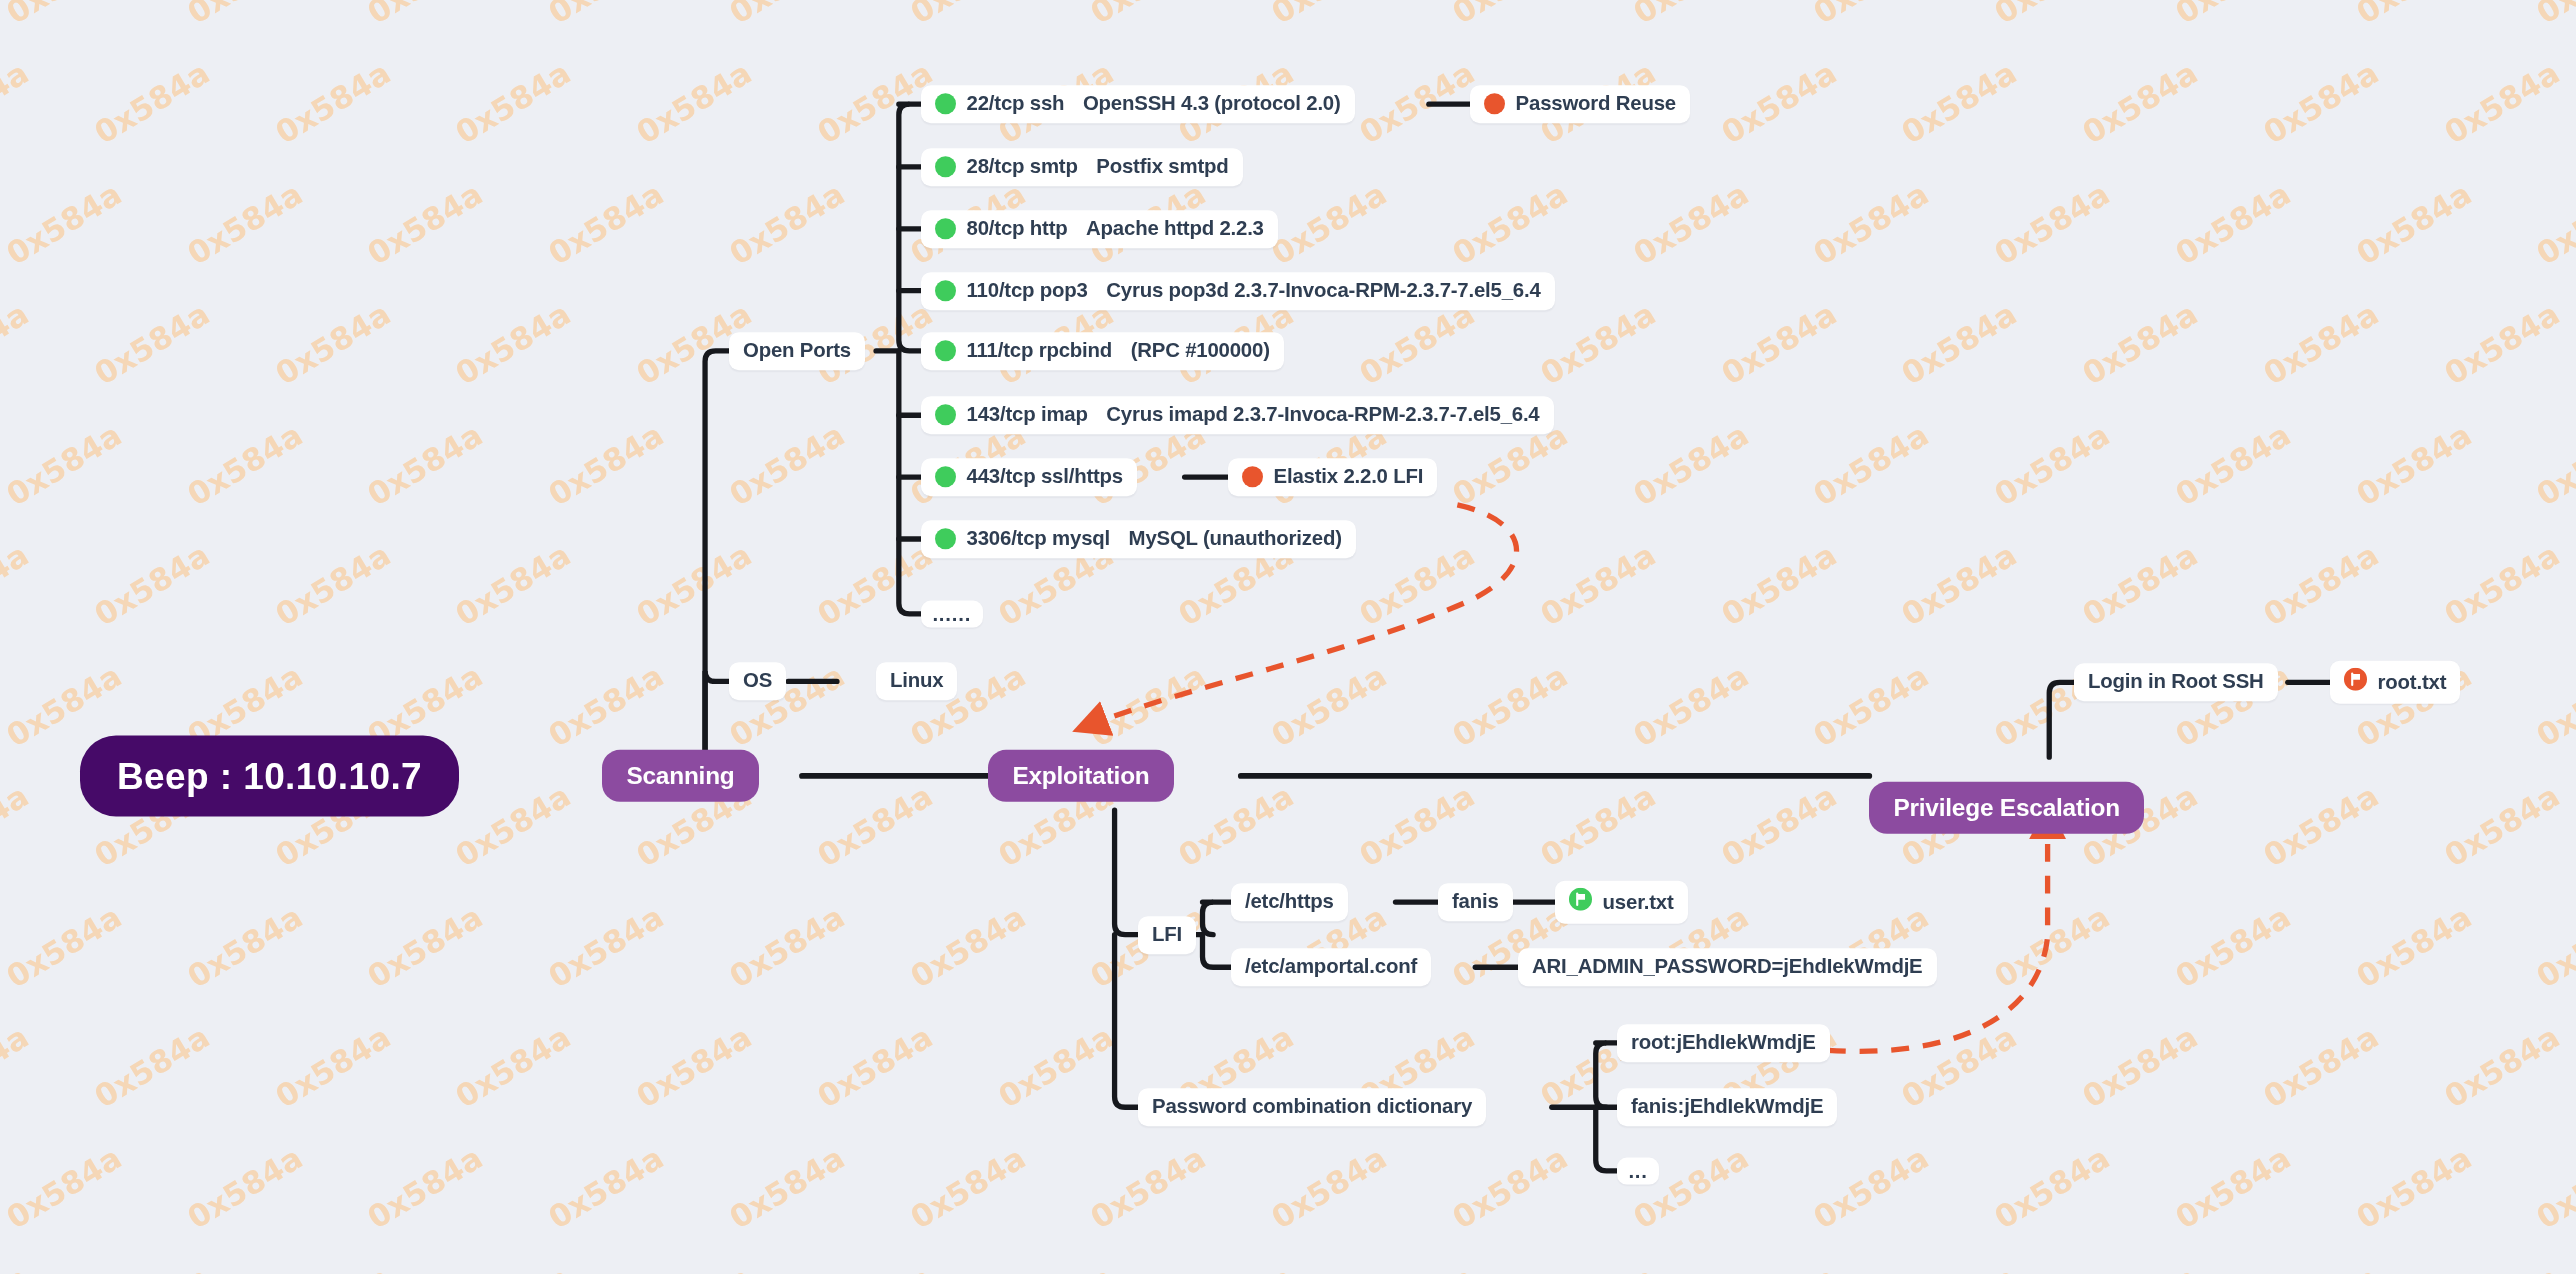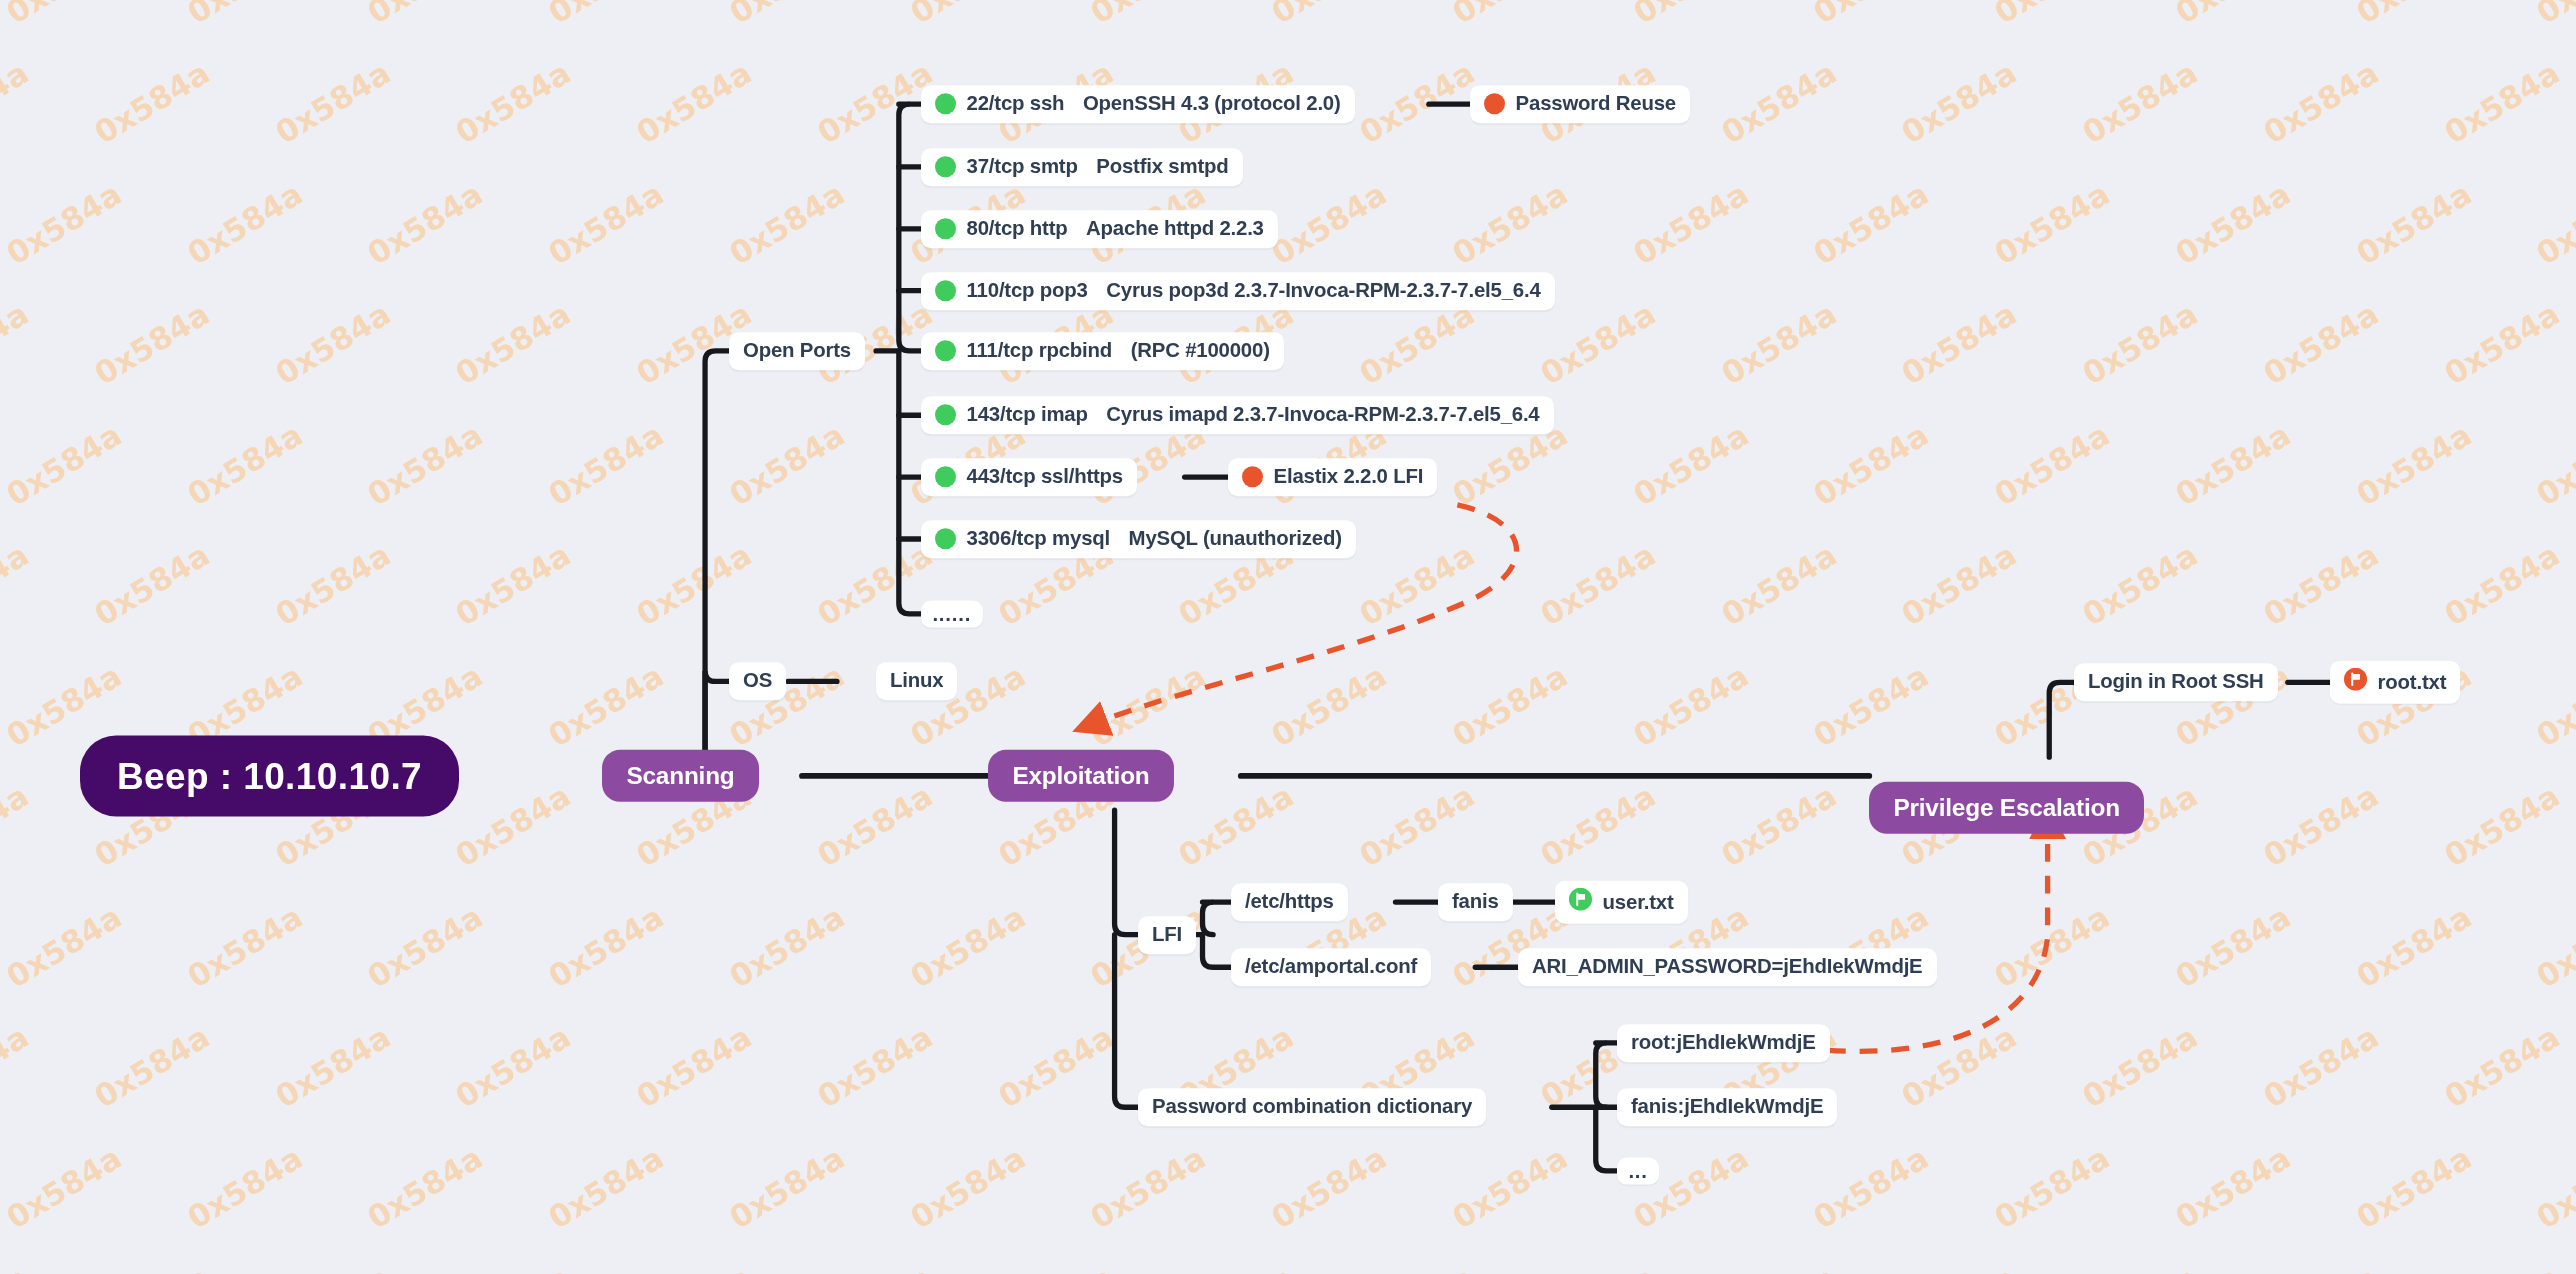--- a/index.html
+++ b/index.html
@@ -382,21 +382,21 @@
       <span>Linux</span>
     </div>
 
     <div class="node leaf" style="left:921px; top:104px;">
       <span class="dot green"></span>
       <span>22/tcp ssh</span>
       <span class="svc">OpenSSH 4.3 (protocol 2.0)</span>
     </div>
     <div class="node leaf" style="left:921px; top:167px;">
       <span class="dot green"></span>
-      <span>37/tcp smtp</span>
+      <span>28/tcp smtp</span>
       <span class="svc">Postfix smtpd</span>
     </div>
     <div class="node leaf" style="left:921px; top:229px;">
       <span class="dot green"></span>
       <span>80/tcp http</span>
       <span class="svc">Apache httpd 2.2.3</span>
     </div>
     <div class="node leaf" style="left:921px; top:291px;">
       <span class="dot green"></span>
       <span>110/tcp pop3</span>

